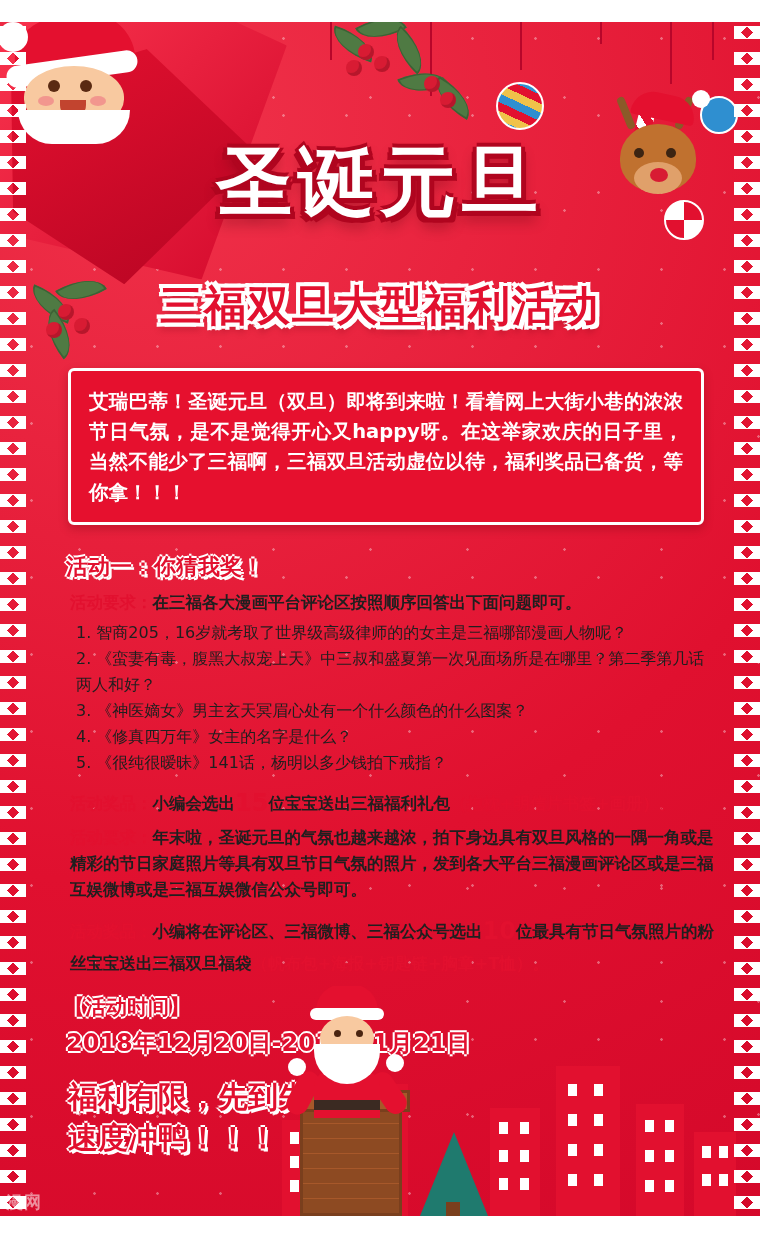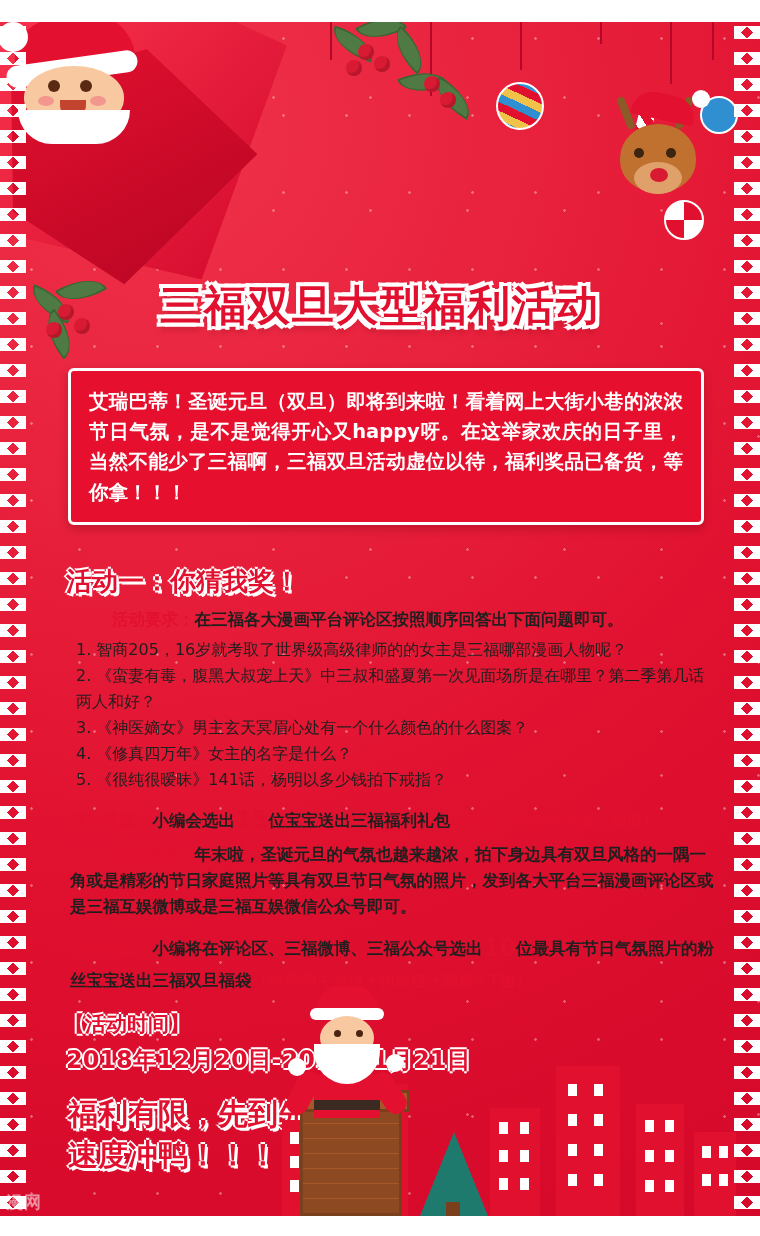--- a/index.html
+++ b/index.html
@@ -119,25 +119,25 @@
     background:#e6102e;border:3px solid #fff;border-radius:6px;
     padding:16px 18px 14px 18px;
     color:#fff;font-size:19.5px;line-height:1.55;font-weight:bold;
     text-align:justify;
     box-shadow:0 4px 10px rgba(110,0,15,.3);
   }
 
   
   .content{position:absolute;left:56px;right:44px;top:548px;color:#2a2a2a;}
   .sec-title{
-    color:#e2102f;font-size:26px;font-weight:bold;margin:16px 0 8px 10px;
+    color:#e2102f;font-size:22px;font-weight:bold;margin:4px 0 8px 10px;
     text-shadow:2px 0 0 #fff,-2px 0 0 #fff,0 2px 0 #fff,0 -2px 0 #fff,3px 3px 0 #fff;
   }
   .req{font-size:16.5px;line-height:1.6;margin:2px 0 4px 14px;color:#1f1f1f;font-weight:bold;}
-  .req .lbl{color:#e2102f;margin-left:42px;}
+  .req .lbl{color:#e2102f;}
   .qlist{margin:0 0 6px 0;padding:0;list-style:none;}
   .qlist li{font-size:16px;line-height:1.62;color:#1f1f1f;margin-left:20px;text-indent:0;}
   .prize{font-size:16.5px;line-height:1.62;margin:8px 0 2px 14px;color:#1f1f1f;font-weight:bold;}
   .prize .lbl{color:#e2102f;}
   .prize .num{color:#e2102f;font-size:24px;font-weight:bold;vertical-align:-2px;}
   .prize .paren{color:#e2102f;}
 
   .time-head{
     margin:16px 0 6px 8px;color:#e2102f;font-size:21px;font-weight:bold;
     text-shadow:2px 0 0 #fff,-2px 0 0 #fff,0 2px 0 #fff,0 -2px 0 #fff;
@@ -247,20 +247,21 @@
 
   <div class="holly" style="left:28px;top:278px;">
     <div class="leaf" style="left:0;top:14px;transform:rotate(22deg);"></div>
     <div class="leaf" style="left:30px;top:0;transform:rotate(-30deg);"></div>
     <div class="leaf" style="left:8px;top:44px;transform:rotate(52deg);"></div>
     <div class="berry" style="left:30px;top:26px;"></div>
     <div class="berry" style="left:46px;top:40px;"></div>
     <div class="berry" style="left:18px;top:44px;"></div>
   </div>
 
+  <div class="title-main">圣诞元旦</div>
   <div class="title-sub">三福双旦大型福利活动</div>
 
   <div class="intro">艾瑞巴蒂！圣诞元旦（双旦）即将到来啦！看着网上大街小巷的浓浓节日气氛，是不是觉得开心又happy呀。在这举家欢庆的日子里，当然不能少了三福啊，三福双旦活动虚位以待，福利奖品已备货，等你拿！！！</div>
 
   <div class="content">
 
     <div class="sec-title">活动一：你猜我奖！</div>
     <div class="req">
       <span class="lbl">活动要求：</span><span>在三福各大漫画平台评论区按照顺序回答出下面问题即可。</span>
     </div>

